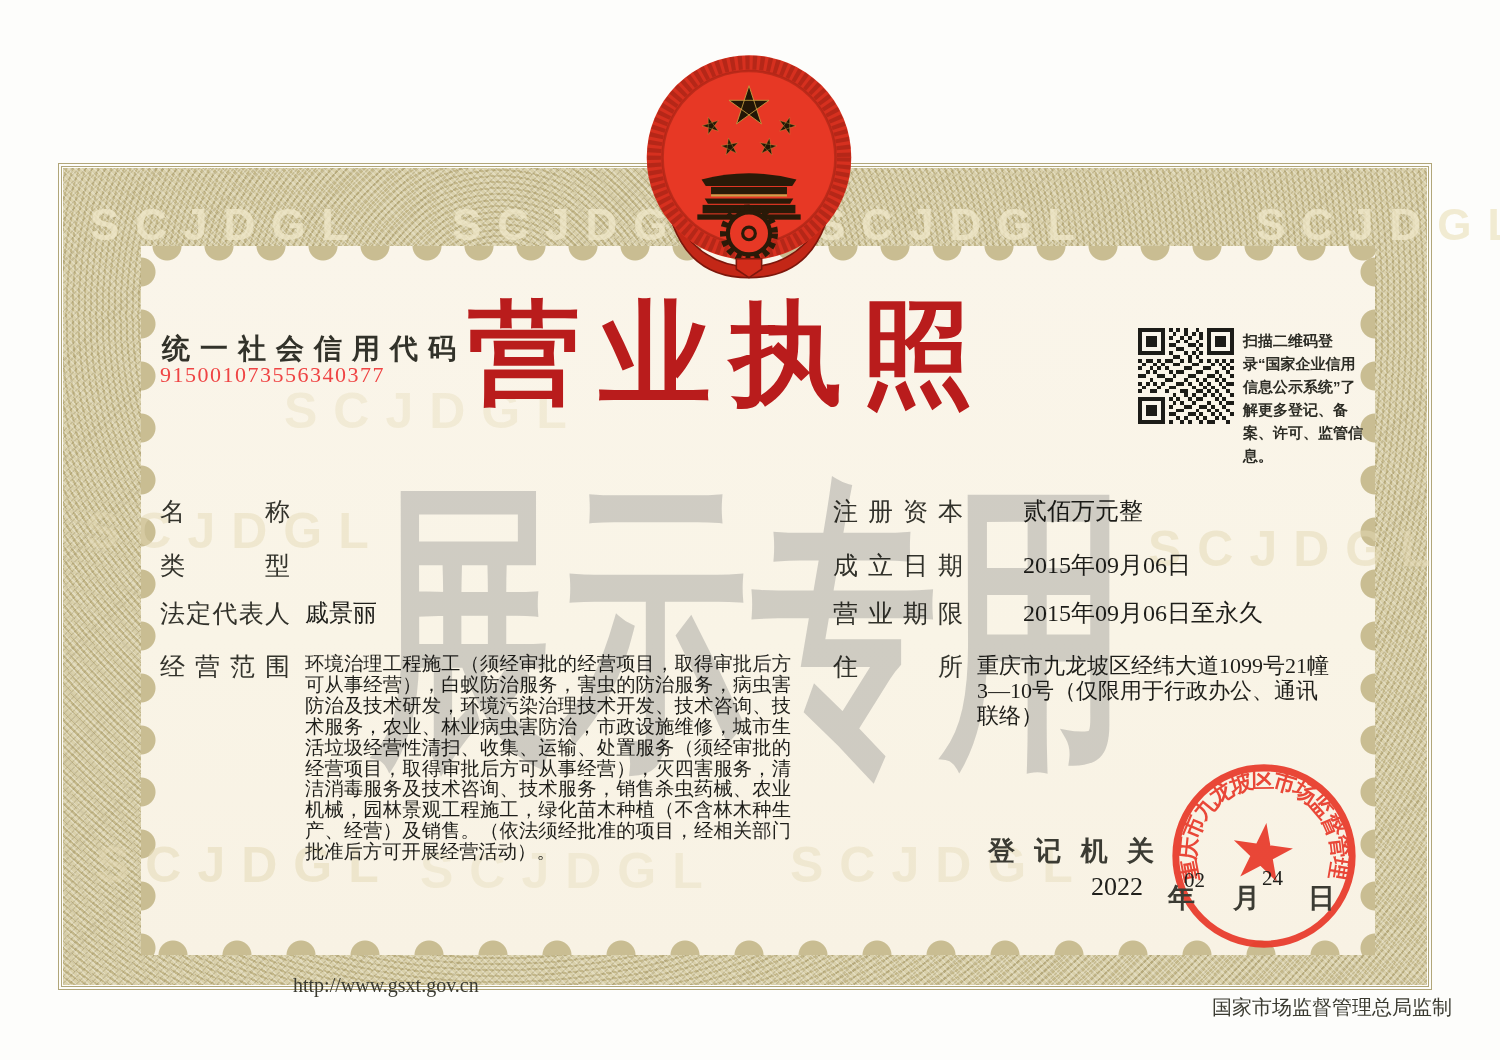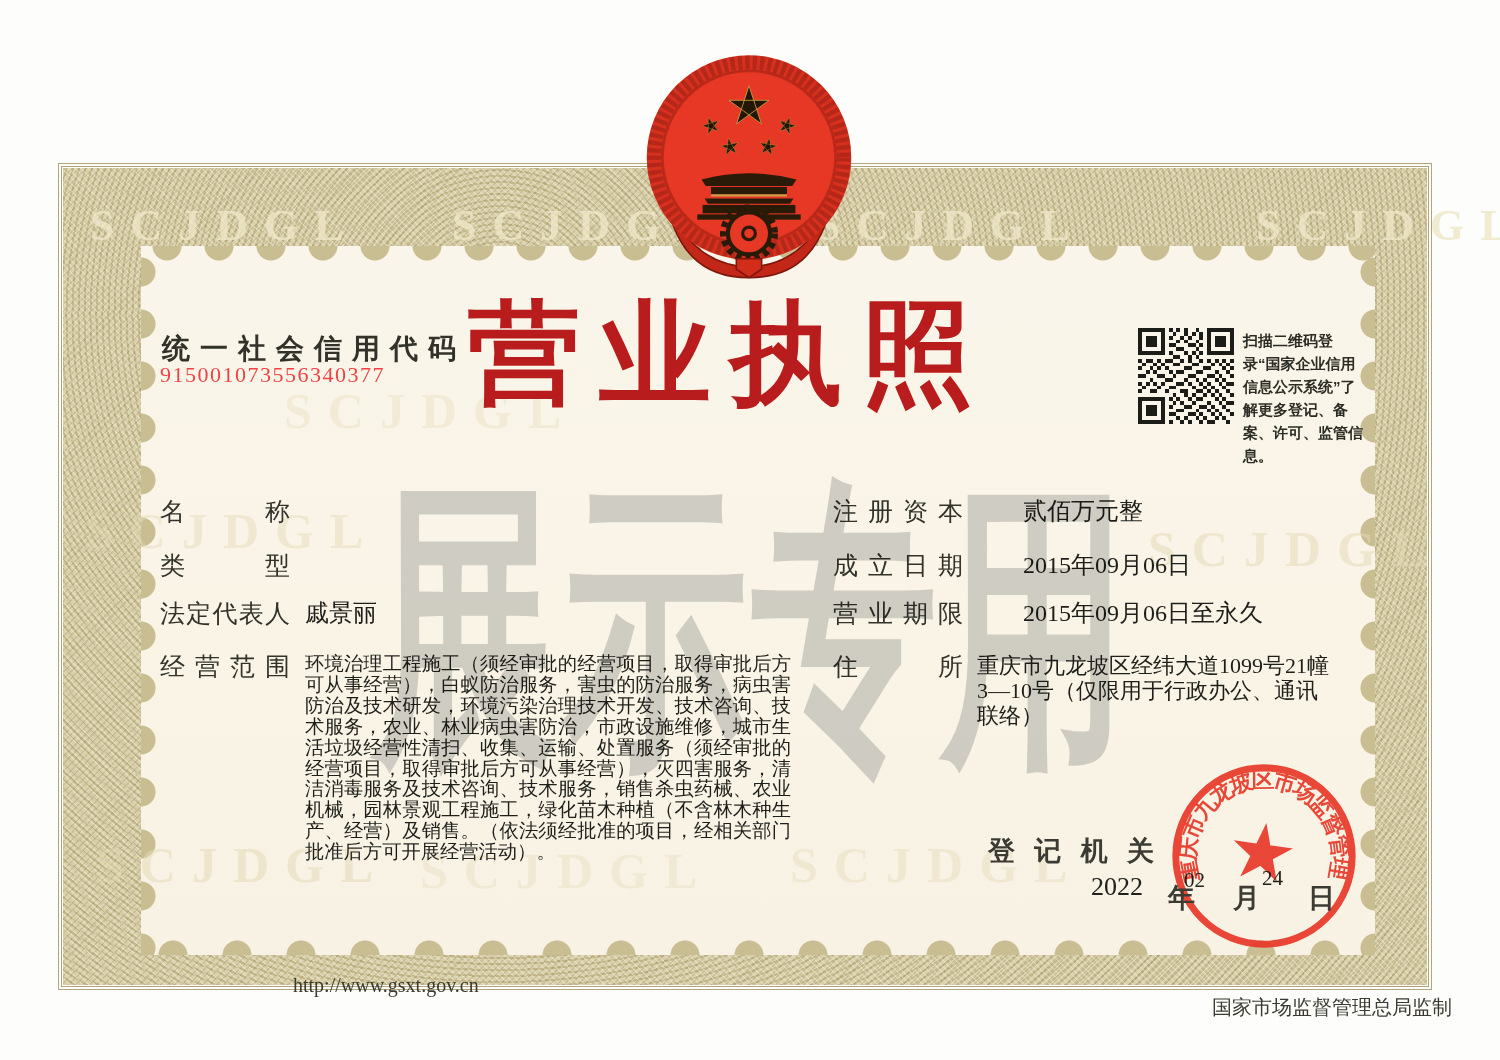--- a/index.html
+++ b/index.html
@@ -26,21 +26,21 @@
     background-size:64px 22px;background-repeat:repeat-x;}
   .sc-left{left:141px;top:246px;width:22px;height:709px;
     background-image:radial-gradient(circle at 0 50%,#c9bd92 0 14px,rgba(201,189,146,0) 15px);
     background-size:22px 52px;background-repeat:repeat-y;}
   .sc-right{left:1353px;top:246px;width:22px;height:709px;
     background-image:radial-gradient(circle at 100% 50%,#c9bd92 0 14px,rgba(201,189,146,0) 15px);
     background-size:22px 52px;background-repeat:repeat-y;}
 
   
   .ghost{position:absolute;z-index:4;font-weight:bold;font-size:50px;letter-spacing:16px;
-    color:#e4d9b4;opacity:.55;font-family:Liberation Serif, serif;}
+    color:#e4d9b4;opacity:.55;font-family:Liberation Sans, sans-serif;}
   .ghost.on-band{color:#efe7c8;opacity:.8;font-size:44px;}
   .g1{left:90px;top:200px;} .g2{left:452px;top:200px;} .g3{left:816px;top:200px;} .g4{left:1256px;top:200px;}
   .g5{left:284px;top:382px;opacity:.35;} .g6{left:86px;top:502px;opacity:.45;}
   .g7{left:1148px;top:520px;opacity:.5;} .g8{left:96px;top:836px;opacity:.5;}
   .g9{left:790px;top:836px;opacity:.4;} .g10{left:420px;top:842px;opacity:.35;}
 
   
   .content{position:absolute;inset:0;z-index:5;}
   .abs{position:absolute;}
 

